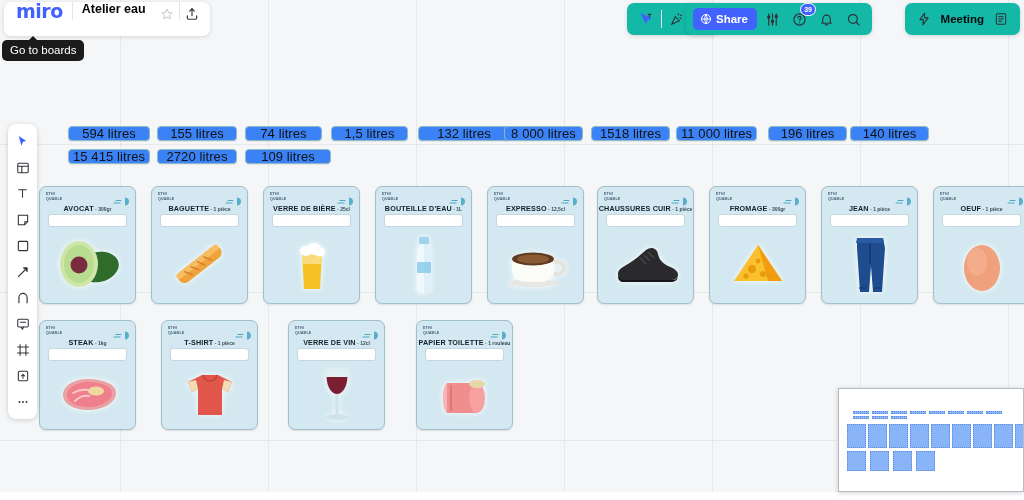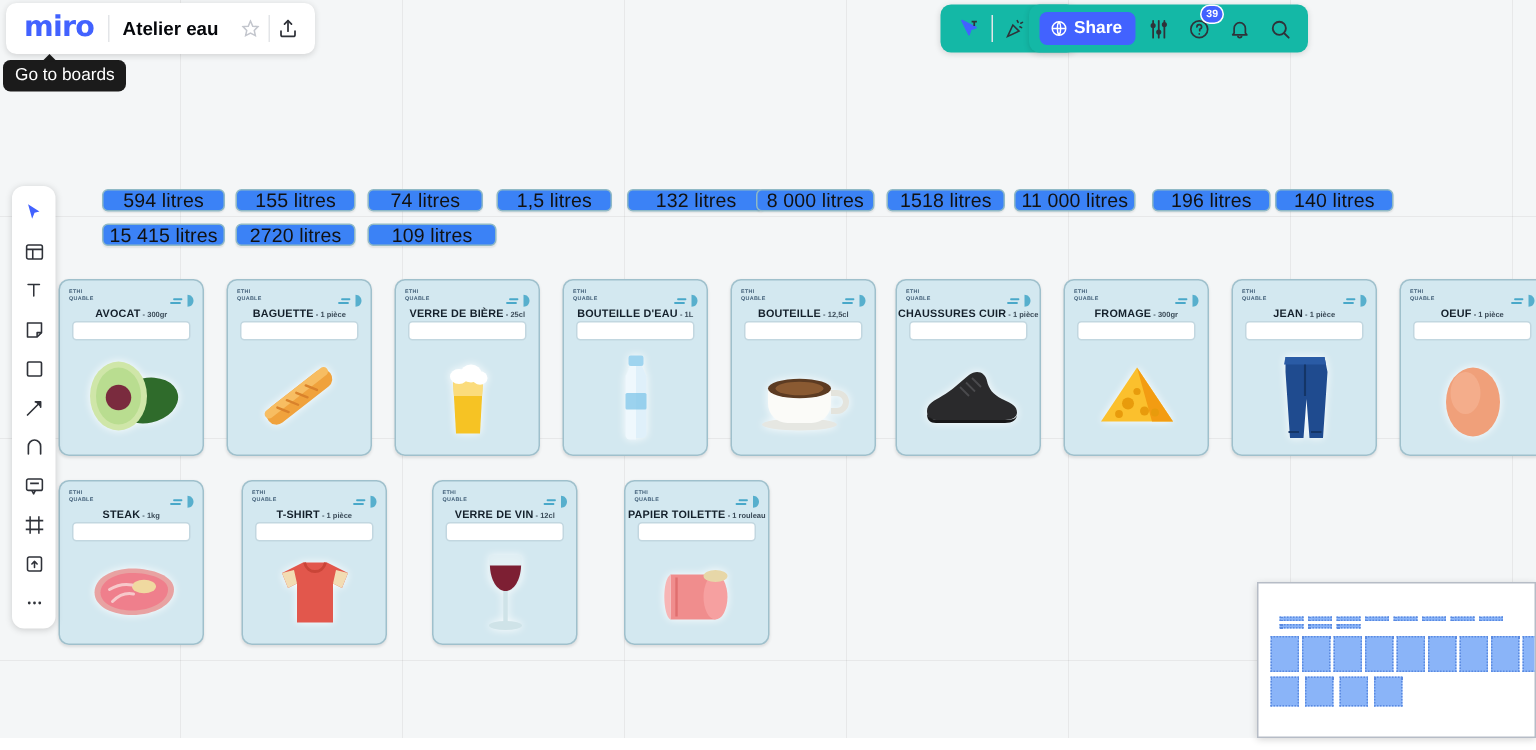--- a/index.html
+++ b/index.html
@@ -20,21 +20,21 @@
       linear-gradient(to bottom, rgba(0,0,0,0.055) 1px, transparent 1px);
     background-size: 148px 148px;
     background-position: -28px -4px;
   }
 
   
   .topbar-left {
     position: absolute; left: 4px; top: 2px; height: 34px;
     background: #fff; border-radius: 7px;
     box-shadow: 0 1px 4px rgba(0,0,0,.14);
-    display: flex; align-items: center; padding: 0 6px;
+    display: flex; padding: 0 6px;
     z-index: 30;
   }
   .miro-logo {
     font-family: "DejaVu Sans", sans-serif;
     font-weight: 700; font-size: 19px; letter-spacing: -.5px;
     color: #4262ff; padding: 0 9px 2px 6px; line-height: 1;
   }
   .vdiv { width: 1px; height: 18px; background: #e3e5e8; }
   .board-title {
     font-size: 12.5px; color: #05070b; font-weight: 600;
@@ -263,20 +263,34 @@
       </svg>
     </div>
     <div class="icon-btn">
       <svg width="15" height="15" viewBox="0 0 24 24" fill="none" stroke="#2f3239" stroke-width="2" stroke-linecap="round">
         <circle cx="11" cy="11" r="7"></circle>
           <path d="M16.5 16.5L21 21"></path>
       </svg>
     </div>
   </div>
 
+  <div class="tb-group" id="grp-meet">
+    <div class="icon-btn">
+      <svg width="14" height="14" viewBox="0 0 24 24" fill="none" stroke="#2f3239" stroke-width="1.9" stroke-linejoin="round">
+        <path d="M13 2L5 13h6l-1 9 9-12h-6z"></path>
+      </svg>
+    </div>
+    <div class="meet-label">Meeting</div>
+    <div class="icon-btn">
+      <svg width="14" height="14" viewBox="0 0 24 24" fill="none" stroke="#2f3239" stroke-width="1.8" stroke-linecap="round">
+        <rect x="4" y="3" width="16" height="18" rx="2"></rect>
+          <path d="M8 8h8M8 12h8M8 16h5"></path>
+      </svg>
+    </div>
+  </div>
 
   <div class="toolrail">
     <div class="tool active">
       <svg width="13" height="13" viewBox="0 0 24 24" fill="currentColor">
           <path d="M5 2l14 9-6 1.5L10 20z"></path>
         </svg>
     </div>
     <div class="tool">
       <svg width="14" height="14" viewBox="0 0 24 24" fill="none" stroke="currentColor" stroke-width="1.8">
         <rect x="3" y="4" width="18" height="16" rx="2"></rect>
@@ -445,21 +459,21 @@
       <div class="card" style="left: 487px; top: 186px;">
         <div class="card-logo">
           <div>ETHI</div>
           <div>QUABLE</div>
         </div>
         <div class="wave"><svg width="17" height="10" viewBox="0 0 34 20" fill="none" stroke="currentColor" stroke-width="2.4" stroke-linecap="round">
             <path d="M2 14h12"></path>
             <path d="M6 9h10"></path>
             <path d="M24 3c5 0 8 4 8 8s-3 8-8 8" fill="currentColor" stroke="none" opacity=".9"></path>
           </svg></div>
-        <div class="card-title"><span>BOUTEILLE</span><span class="qty"> - <span>12,5cl</span></span></div>
+        <div class="card-title"><span>EXPRESSO</span><span class="qty"> - <span>12,5cl</span></span></div>
         <div class="card-input"></div>
         <div class="art">
           <svg width="62" height="48" viewBox="0 0 62 48">
     <ellipse cx="28" cy="42" rx="25" ry="4" fill="#e6e7e2"></ellipse>
     <path d="M7 18h42v10a13 13 0 0 1-13 13H20A13 13 0 0 1 7 28z" fill="#fbfbf8"></path>
     <ellipse cx="28" cy="18" rx="21" ry="6.5" fill="#5c3b22"></ellipse>
     <ellipse cx="28" cy="18" rx="16" ry="4.5" fill="#8a5a32"></ellipse>
     <path d="M49 21h4a6 6 0 0 1 0 12h-4" fill="none" stroke="#e4e4dd" stroke-width="4"></path>
   </svg>
         </div>

